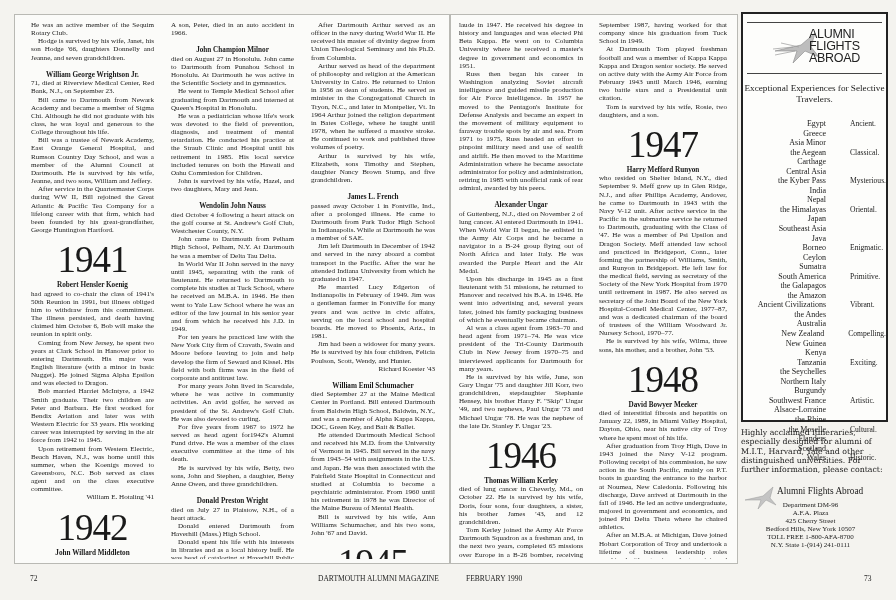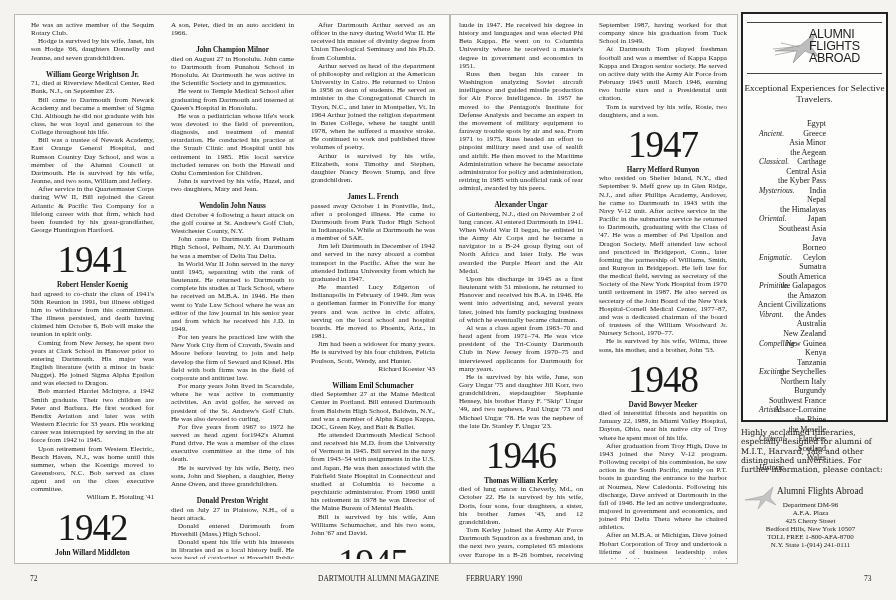--- a/index.html
+++ b/index.html
@@ -49,23 +49,23 @@
     margin: 8px 4px 0 4px; border-top: 1px solid #444; border-bottom: 1px solid #444;
     height: 50px; position: relative;
   }
   .ad-logo-text {
     position: absolute; right: 22px; top: 5px; font-size: 12.5px; line-height: 12px;
     letter-spacing: -0.3px; font-family: "Liberation Sans", sans-serif; color: #222;
   }
   .ad-plane { position: absolute; left: 24px; top: 4px; }
   .ad-tagline { text-align: center; font-size: 9.2px; line-height: 10.5px; margin-top: 9px; }
   .ad-list { margin-top: 15px; position: relative; }
-  .dest-row { display: flex; height: 9.55px; font-size: 8px; line-height: 9.55px; flex-direction: column; }
+  .dest-row { display: flex; height: 9.55px; font-size: 8px; line-height: 9.55px; }
   .dest { width: 83px; text-align: right; }
-  .adj { padding-left: 16px; font-style: italic; font-size: 7.6px; }
+  .adj { padding-left: 24px; font-size: 7.6px; }
   .ad-bottom {
     position: absolute; left: 741px; top: 428px; width: 147px; height: 132px;
   }
   .ad-copy {
     font-family: "DejaVu Serif", serif; font-size: 7.8px; line-height: 9.3px; margin: 0 0 0 0;
   }
   .ad-contact { margin-top: 10px; position: relative; height: 60px; }
   .ad-contact-name { position: absolute; left: 36px; top: 2px; font-size: 9.3px; }
   .ad-address { position: absolute; left: 0; right: 8px; top: 17px; text-align: center; font-size: 7px; line-height: 8px; }
 </style>

